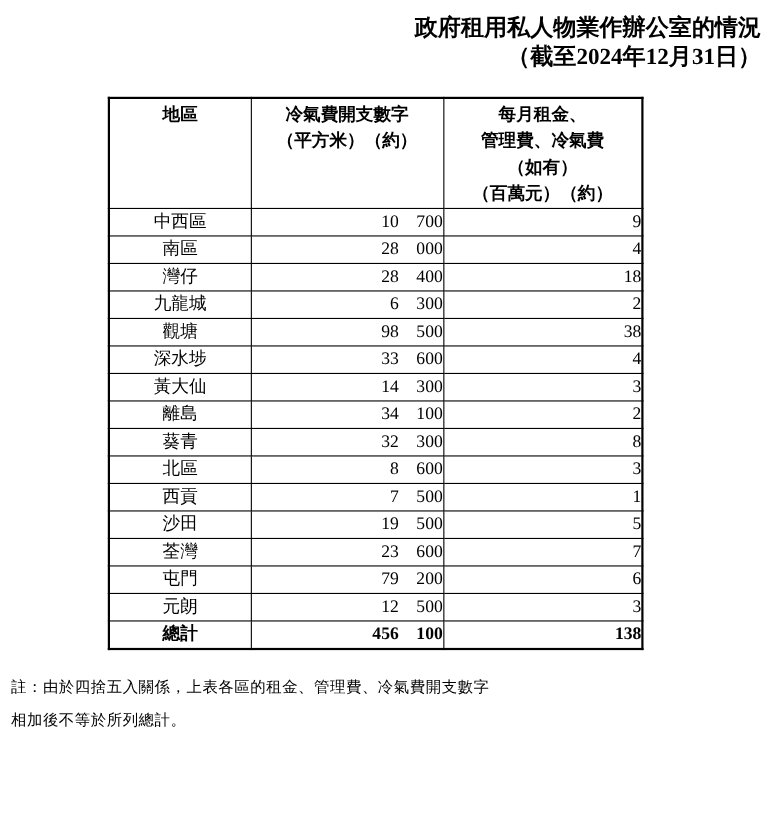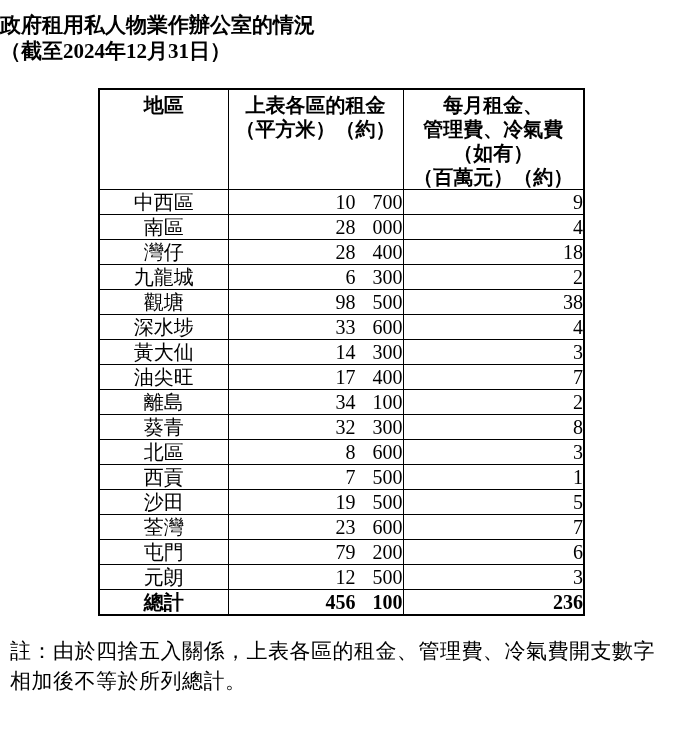--- a/index.html
+++ b/index.html
@@ -9,40 +9,40 @@
   }
   body {
     width: 692px;
     height: 755px;
     color: #000000;
     font-family: "Liberation Serif", serif;
     overflow: hidden;
   }
   .title-block {
     margin-top: 13px;
-    text-align: left;
+    text-align: right;
     font-weight: bold;
     font-size: 21px;
     line-height: 24px;
   }
   .title-block .line {
     margin: 0 0 2px 0;
   }
   table.data-table {
     margin: 25px 0 0 98px;
     width: 485px;
     table-layout: fixed;
     border-collapse: collapse;
     border: 2px solid #000000;
   }
   table.data-table th,
   table.data-table td {
     border: 1px solid #000000;
     padding: 0;
-    font-size: 20px;
+    font-size: 16px;
     overflow: hidden;
   }
   table.data-table thead th {
     height: 94px;
     vertical-align: top;
     padding-top: 3px;
     text-align: center;
     font-weight: bold;
     line-height: 24px;
   }
@@ -65,21 +65,21 @@
   }
   td.fee {
     padding-right: 89px;
   }
   tr.total-row td {
     font-weight: bold;
   }
   .footnote {
     margin: 20px 0 0 10px;
     width: 676px;
-    font-size: 21px;
+    font-size: 14px;
     line-height: 30px;
     letter-spacing: 0.5px;
   }
   .footnote .note-line {
     white-space: nowrap;
   }
 </style>
 </head>
 <body>
 
@@ -93,21 +93,21 @@
     <col style="width:129px">
     <col style="width:175px">
     <col style="width:181px">
   </colgroup>
   <thead>
     <tr>
       <th>
         <div>地區</div>
       </th>
       <th>
-        <div>上表各區的租金</div>
+        <div>冷氣費開支數字</div>
         <div>（平方米）（約）</div>
       </th>
       <th>
         <div>每月租金、</div>
         <div>管理費、冷氣費</div>
         <div>（如有）</div>
         <div>（百萬元）（約）</div>
       </th>
     </tr>
   </thead>
@@ -149,25 +149,20 @@
         <td class="num area">33 600</td>
         <td class="num fee">4</td>
       </tr>
 
       <tr>
         <td class="district">黃大仙</td>
         <td class="num area">14 300</td>
         <td class="num fee">3</td>
       </tr>
 
-      <tr>
-        <td class="district">油尖旺</td>
-        <td class="num area">17 400</td>
-        <td class="num fee">7</td>
-      </tr>
 
       <tr>
         <td class="district">離島</td>
         <td class="num area">34 100</td>
         <td class="num fee">2</td>
       </tr>
 
       <tr>
         <td class="district">葵青</td>
         <td class="num area">32 300</td>
@@ -208,21 +203,21 @@
       <tr>
         <td class="district">元朗</td>
         <td class="num area">12 500</td>
         <td class="num fee">3</td>
       </tr>
     </tbody>
   <tfoot>
     <tr class="total-row">
       <td class="district">總計</td>
       <td class="num area">456 100</td>
-      <td class="num fee">236</td>
+      <td class="num fee">138</td>
     </tr>
   </tfoot>
 </table>
 
 <div class="footnote">
   <div class="note-line">註：由於四捨五入關係，上表各區的租金、管理費、冷氣費開支數字</div>
   <div class="note-line">相加後不等於所列總計。</div>
 </div>
 
 </body></html>

